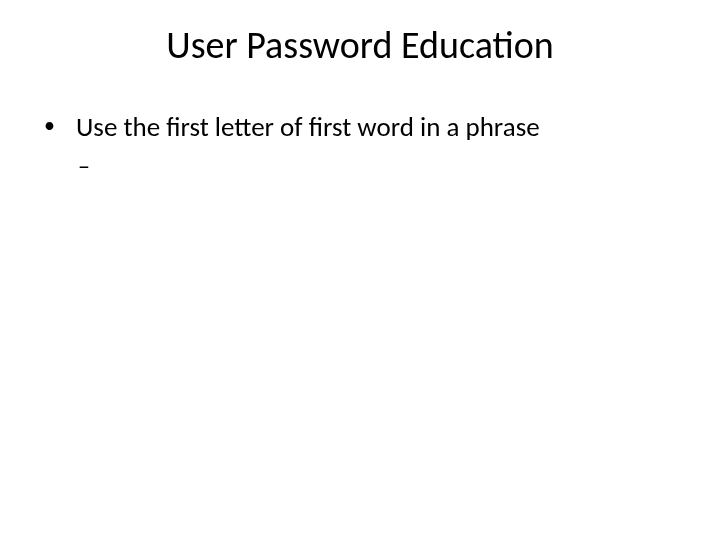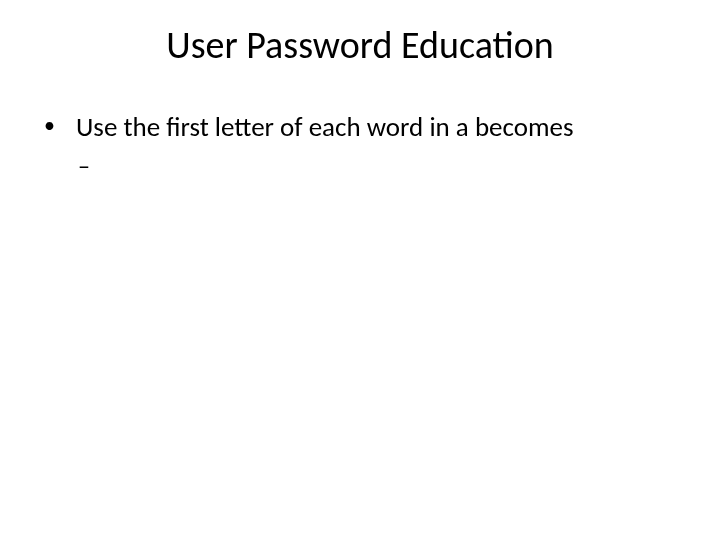--- a/index.html
+++ b/index.html
@@ -56,19 +56,19 @@
     }
   </style>
 </head>
 <body>
 
 <div class="slide">
   <h1 class="title">User Password Education</h1>
   <div class="content">
     <div class="bullet-level-1">
       <span class="marker">•</span>
-      <span>Use the first letter of each word in a becomes</span>
+      <span>Use the first letter of first word in a phrase</span>
     </div>
     <div class="bullet-level-2">
       <span class="marker">–</span>
     </div>
   </div>
 </div>
 
 </body></html>

